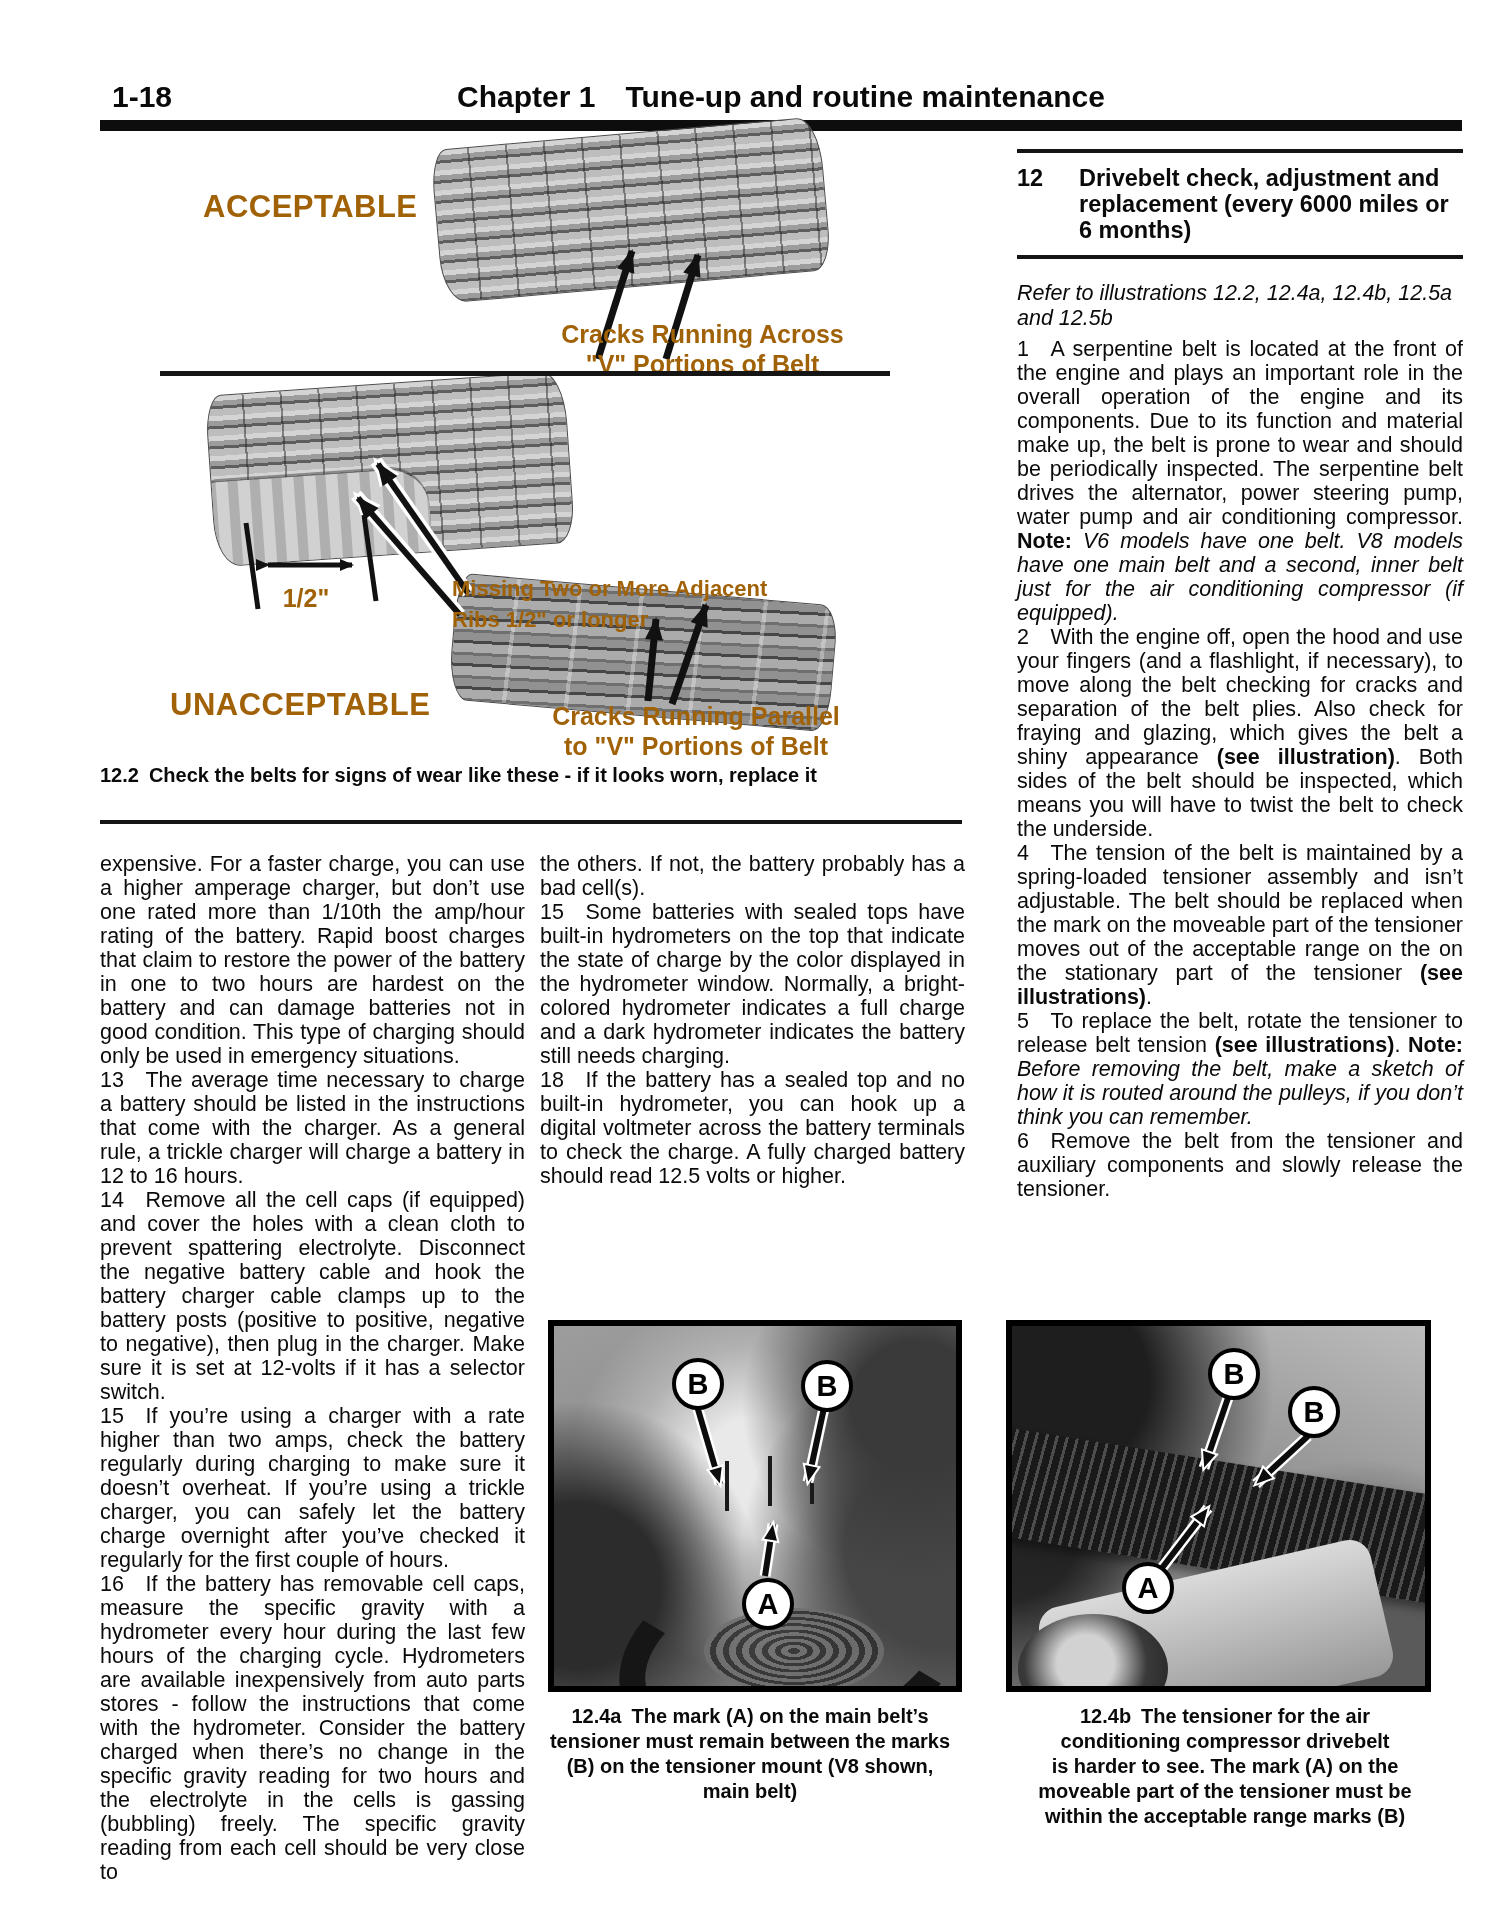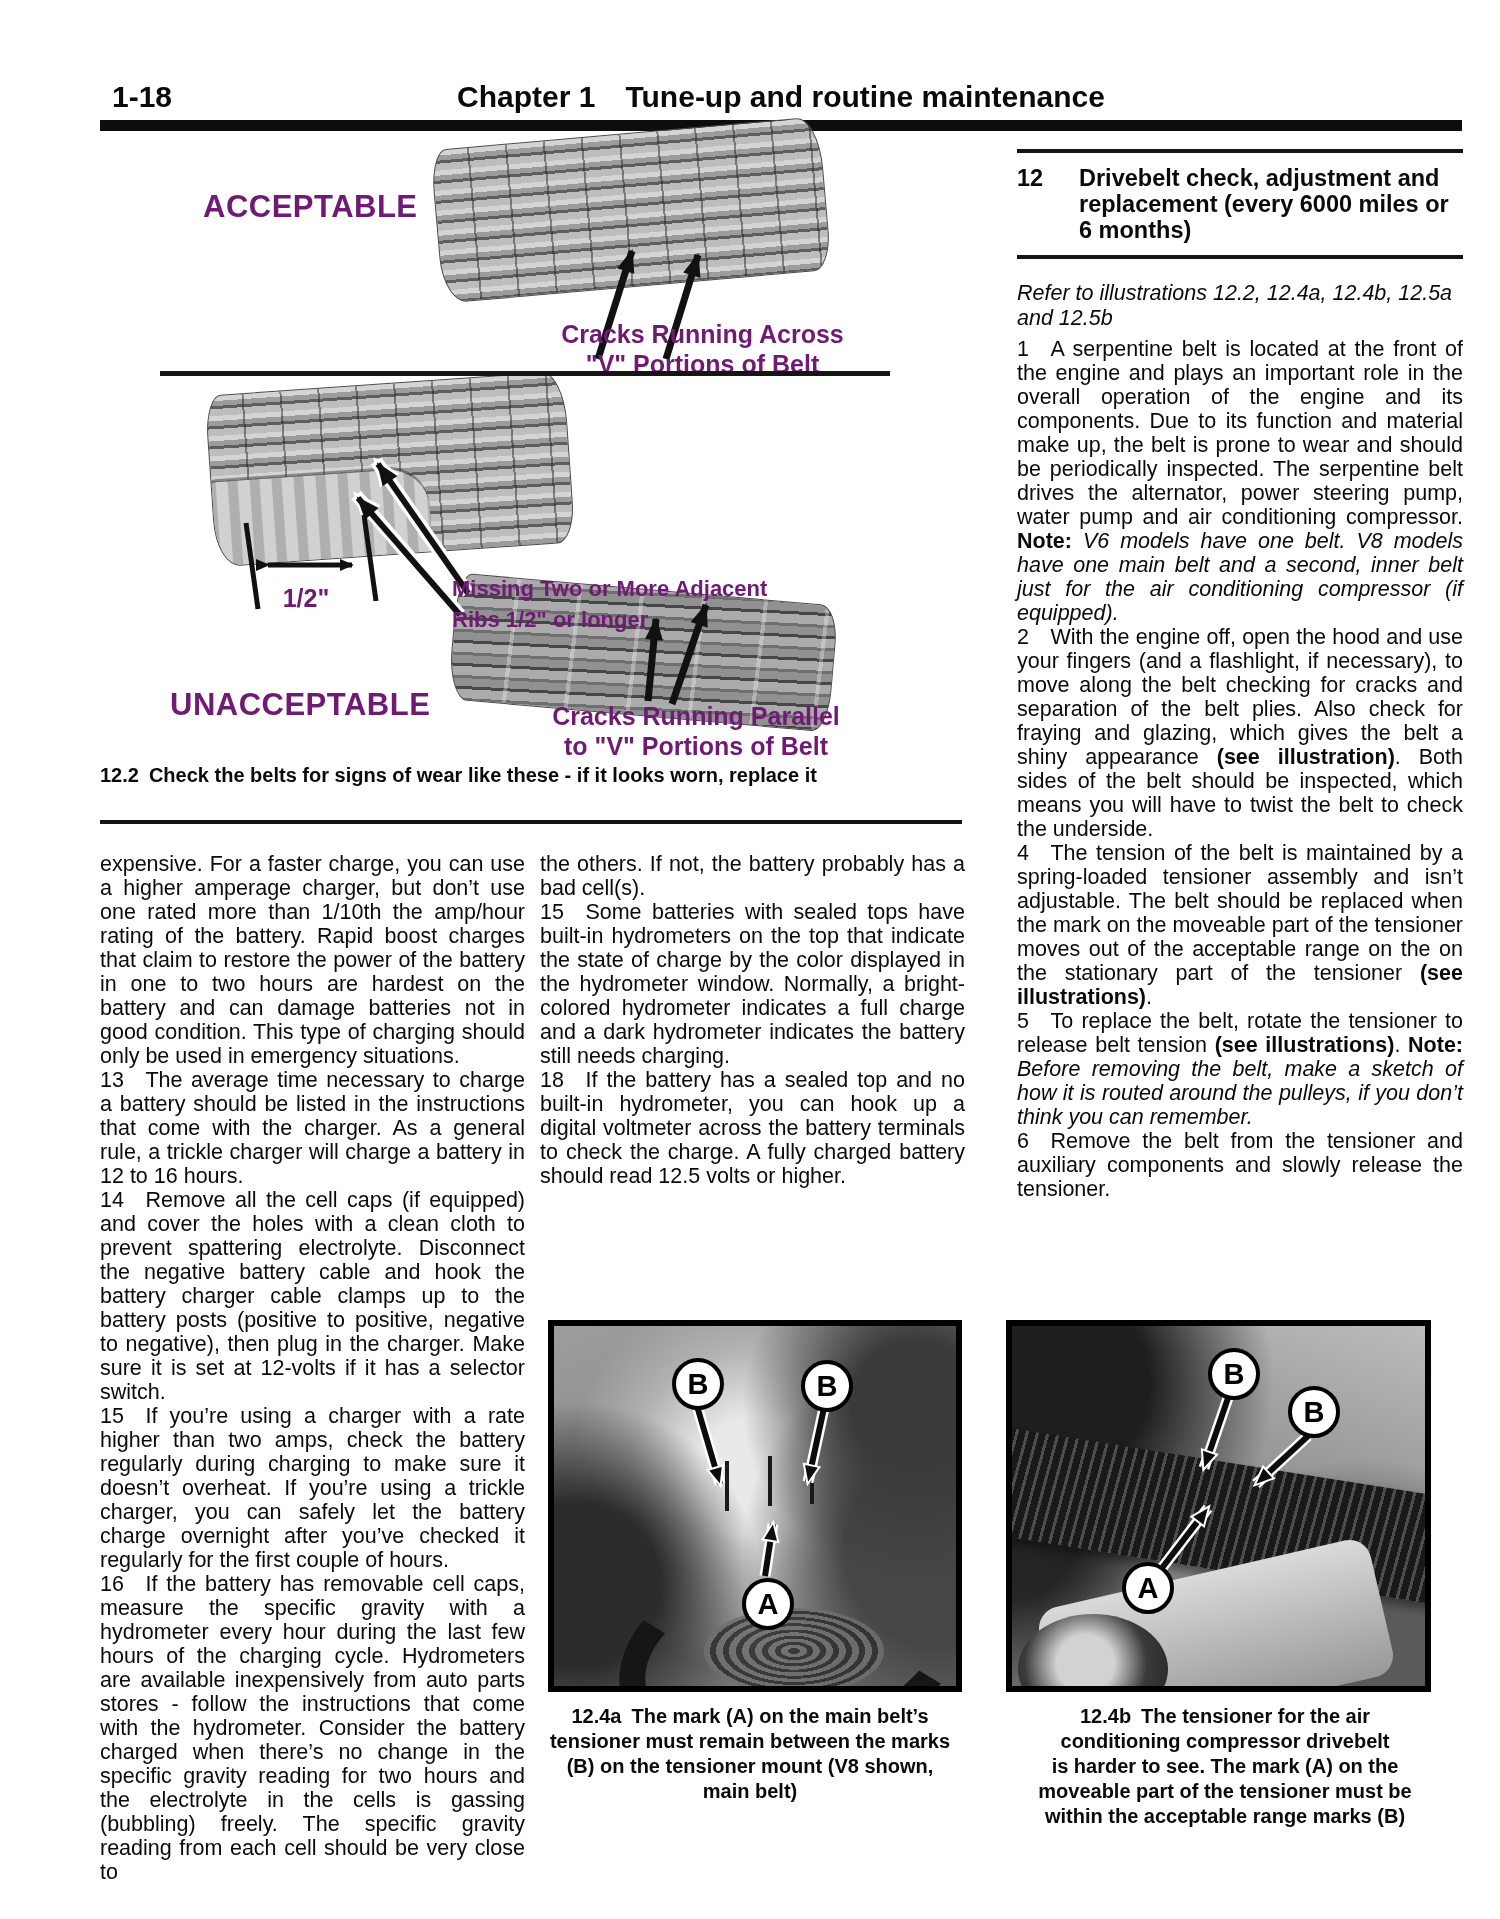--- a/index.html
+++ b/index.html
@@ -13,21 +13,21 @@
   .b{font-weight:bold;}
   .i{font-style:italic;}
 
   
   .pgnum{left:100px;top:80px;font-size:30px;font-weight:bold;white-space:pre;margin-left:12px;}
   .chapter{left:100px;top:80px;width:1362px;text-align:center;font-size:30px;font-weight:bold;white-space:pre;}
   .rule-thick{left:100px;top:120px;width:1362px;height:11px;background:#0d0d0d;}
 
   
   .fig{left:100px;top:131px;width:865px;height:700px;}
-  .fig-label{position:absolute;font-weight:bold;color:#701a75;}
+  .fig-label{position:absolute;font-weight:bold;color:#a16207;}
   .lbl-acceptable{left:103px;top:58px;font-size:31px;letter-spacing:.5px;}
   .lbl-unacceptable{left:70px;top:556px;font-size:31px;letter-spacing:.5px;}
   .lbl-cracks-across{left:445px;top:188px;width:315px;text-align:center;font-size:25px;line-height:30px;}
   .lbl-missing{left:352px;top:442px;width:370px;font-size:22px;line-height:31px;}
   .lbl-half{left:150px;top:453px;width:112px;text-align:center;font-size:25px;}
   .lbl-cracks-par{left:435px;top:570px;width:322px;text-align:center;font-size:25px;line-height:30px;}
   .fig-divider{position:absolute;left:60px;top:240px;width:730px;height:5px;background:#151515;}
   .fig-caption{position:absolute;left:0;top:633px;width:865px;text-align:left;font-weight:bold;font-size:20px;white-space:pre;}
 
   .belt{position:absolute;border:1px solid #4a4a4a;}

